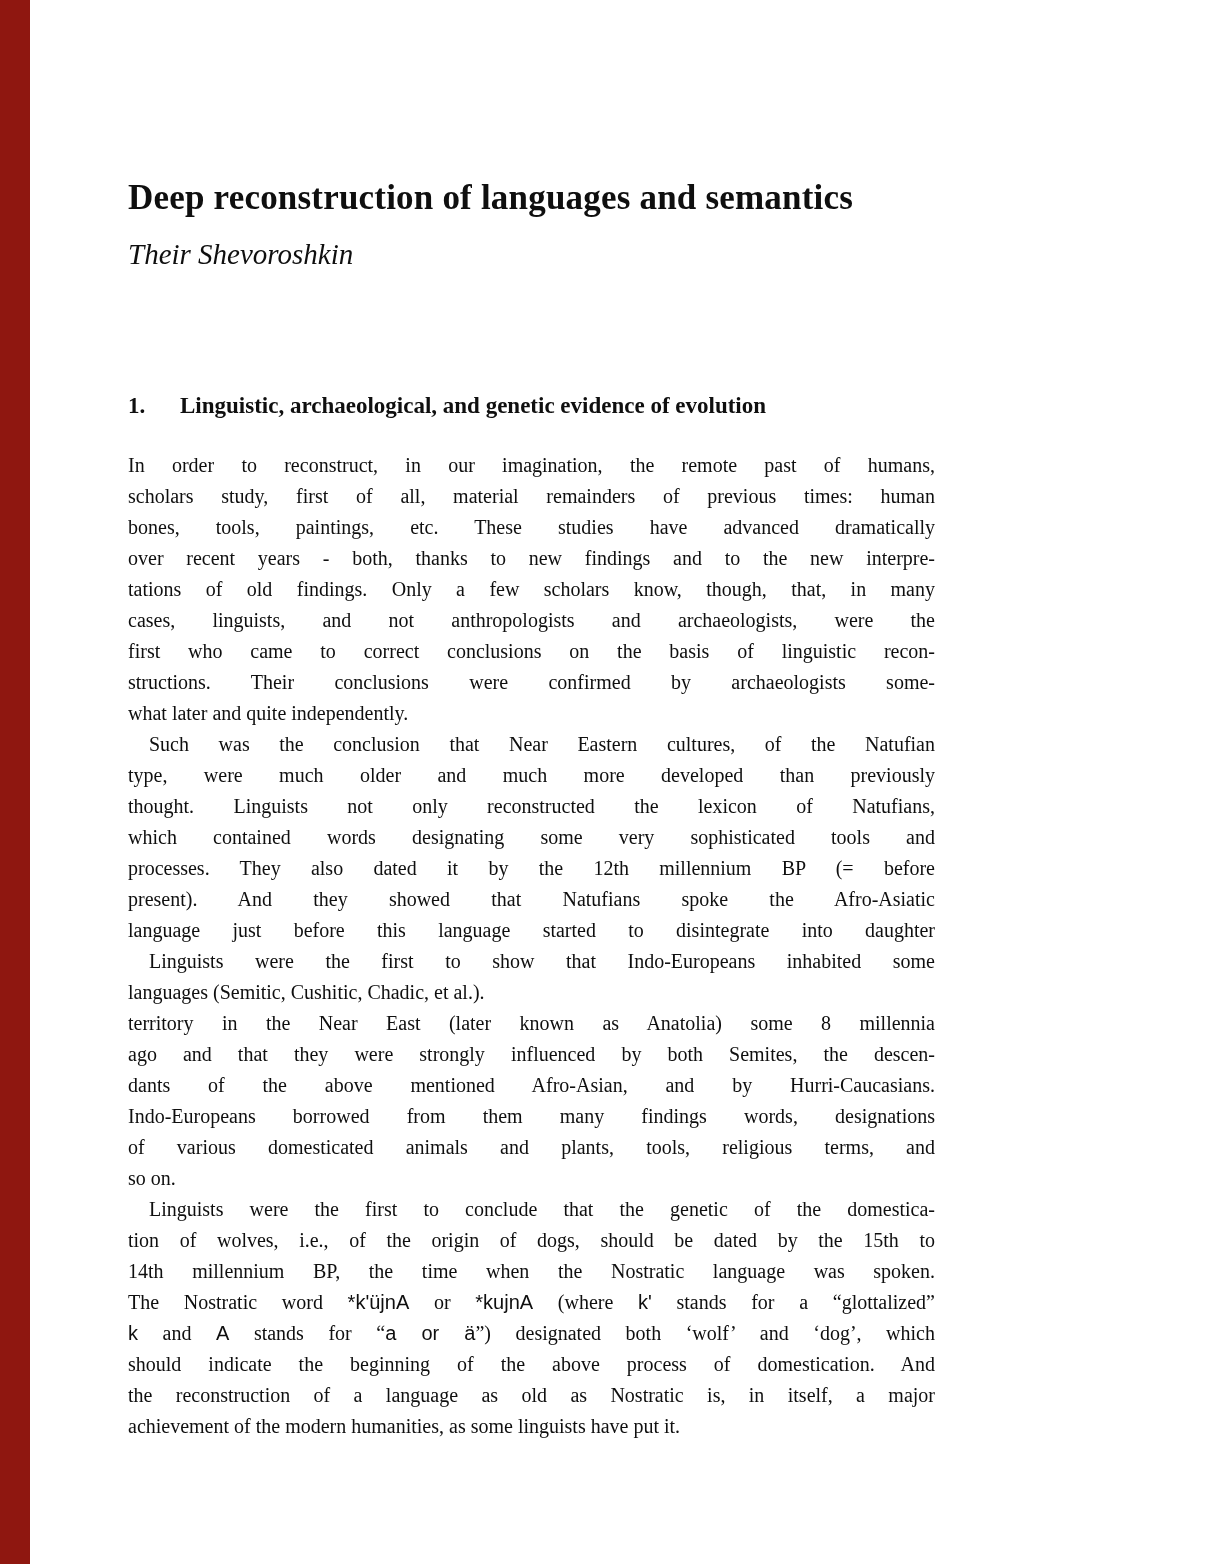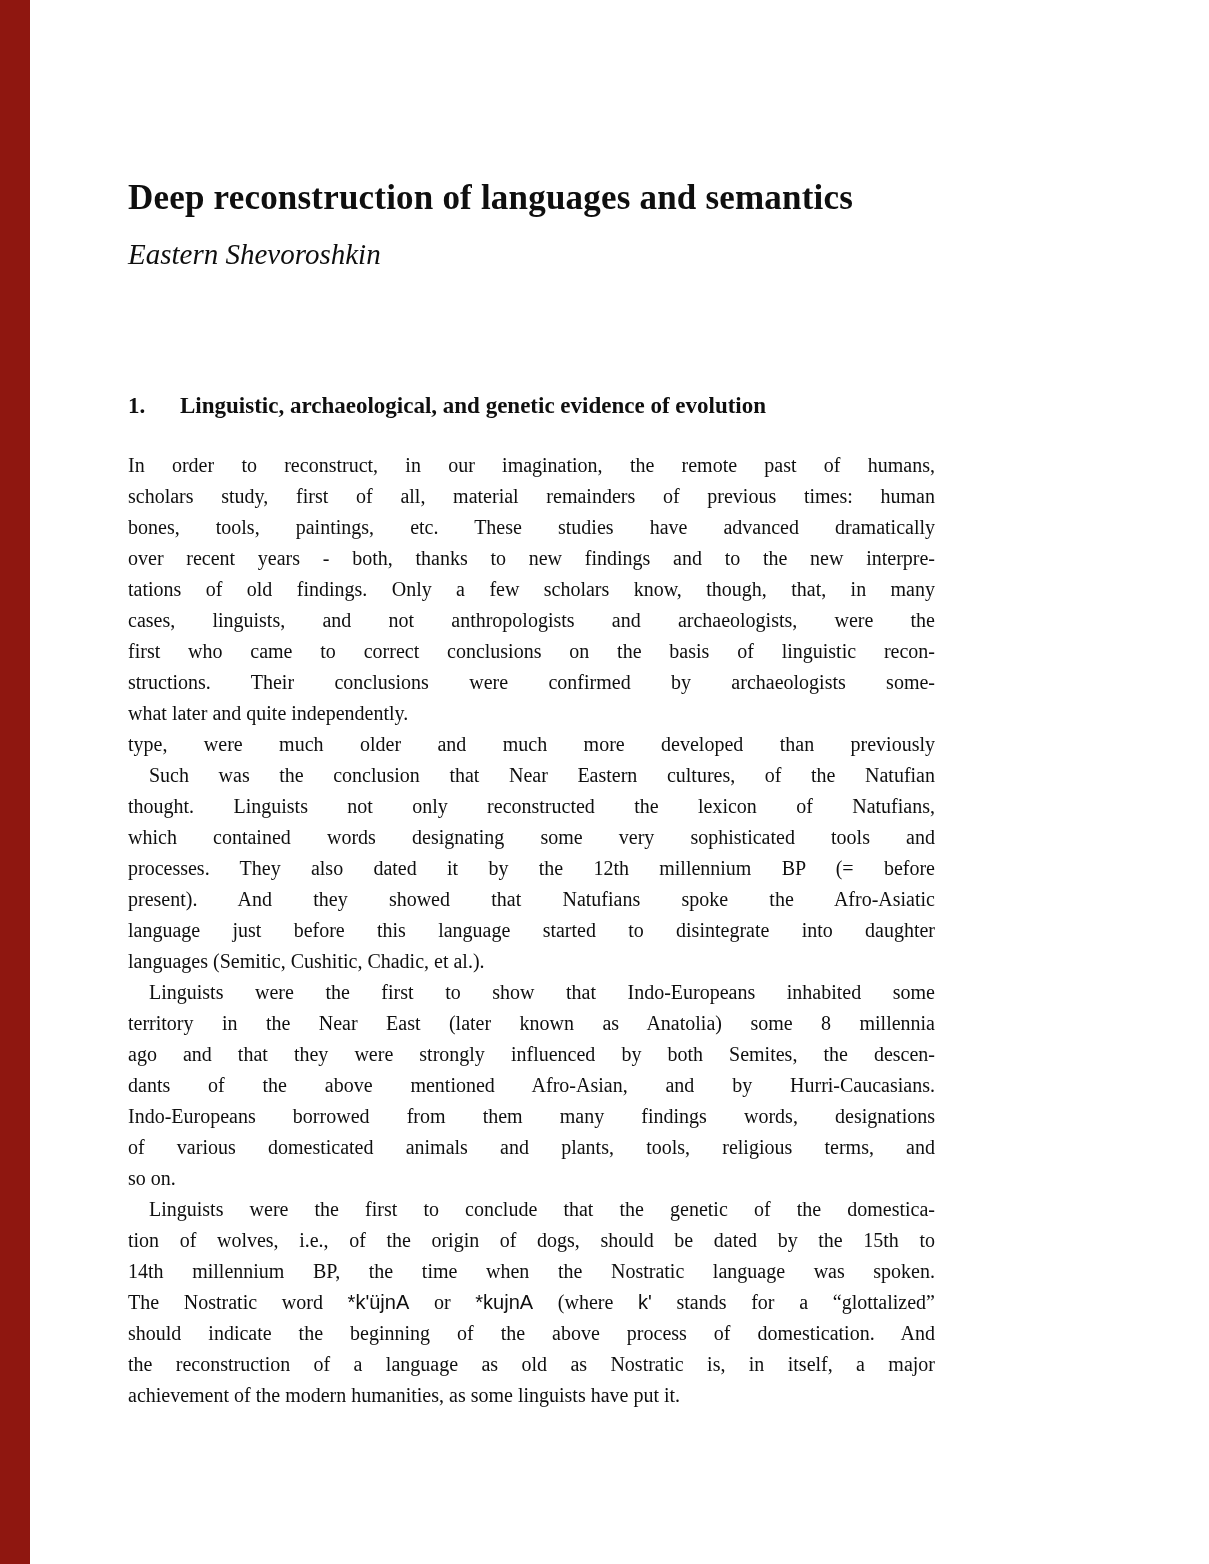--- a/index.html
+++ b/index.html
@@ -63,53 +63,54 @@
   .sans { font-family: "Liberation Sans", sans-serif; margin-top: 36px; }
 </style>
 </head>
 <body>
 
 <div class="page">
   <div class="book-edge" style="background: rgb(143, 23, 16);"></div>
 
   <div class="doc-title">Deep reconstruction of languages and semantics</div>
 
-  <div class="doc-author">Eastern Shevoroshkin</div>
+  <div class="doc-author">Their Shevoroshkin</div>
 
   <div class="section-heading">
     <span class="section-number">1.</span>
     <span>Linguistic, archaeological, and genetic evidence of evolution</span>
   </div>
 
   <div class="body-text">
       <div class="line">In order to reconstruct, in our imagination, the remote past of humans,</div>
       <div class="line">scholars study, first of all, material remainders of previous times: human</div>
       <div class="line">bones, tools, paintings, etc. These studies have advanced dramatically</div>
       <div class="line">over recent years - both, thanks to new findings and to the new interpre-</div>
       <div class="line">tations of old findings. Only a few scholars know, though, that, in many</div>
       <div class="line">cases, linguists, and not anthropologists and archaeologists, were the</div>
       <div class="line">first who came to correct conclusions on the basis of linguistic recon-</div>
       <div class="line">structions. Their conclusions were confirmed by archaeologists some-</div>
       <div class="line last">what later and quite independently.</div>
+      <div class="line indent">Such was the conclusion that Near Eastern cultures, of the Natufian</div>
       <div class="line">type, were much older and much more developed than previously</div>
-      <div class="line indent">Such was the conclusion that Near Eastern cultures, of the Natufian</div>
       <div class="line">thought. Linguists not only reconstructed the lexicon of Natufians,</div>
       <div class="line">which contained words designating some very sophisticated tools and</div>
       <div class="line">processes. They also dated it by the 12th millennium BP (= before</div>
       <div class="line">present). And they showed that Natufians spoke the Afro-Asiatic</div>
       <div class="line">language just before this language started to disintegrate into daughter</div>
+      <div class="line indent">Linguists were the first to show that Indo-Europeans inhabited some</div>
       <div class="line last">languages (Semitic, Cushitic, Chadic, et al.).</div>
-      <div class="line indent">Linguists were the first to show that Indo-Europeans inhabited some</div>
       <div class="line">territory in the Near East (later known as Anatolia) some 8 millennia</div>
       <div class="line">ago and that they were strongly influenced by both Semites, the descen-</div>
       <div class="line">dants of the above mentioned Afro-Asian, and by Hurri-Caucasians.</div>
       <div class="line">Indo-Europeans borrowed from them many findings words, designations</div>
       <div class="line">of various domesticated animals and plants, tools, religious terms, and</div>
       <div class="line last">so on.</div>
       <div class="line indent">Linguists were the first to conclude that the genetic of the domestica-</div>
       <div class="line">tion of wolves, i.e., of the origin of dogs, should be dated by the 15th to</div>
       <div class="line">14th millennium BP, the time when the Nostratic language was spoken.</div>
       <div class="line"><span>The Nostratic word </span><span class="sans">*k'üjnA</span><span> or </span><span class="sans">*kujnA</span><span> (where </span><span class="sans">k'</span><span> stands for a “glottalized”</span></div>
+      <div class="line"><span class="sans">k</span><span> and </span><span class="sans">A</span><span> stands for “</span><span class="sans">a or ä</span><span>”) designated both ‘wolf’ and ‘dog’, which</span></div>
       <div class="line">should indicate the beginning of the above process of domestication. And</div>
       <div class="line">the reconstruction of a language as old as Nostratic is, in itself, a major</div>
       <div class="line last">achievement of the modern humanities, as some linguists have put it.</div>
     </div>
 </div>
 
 </body></html>

